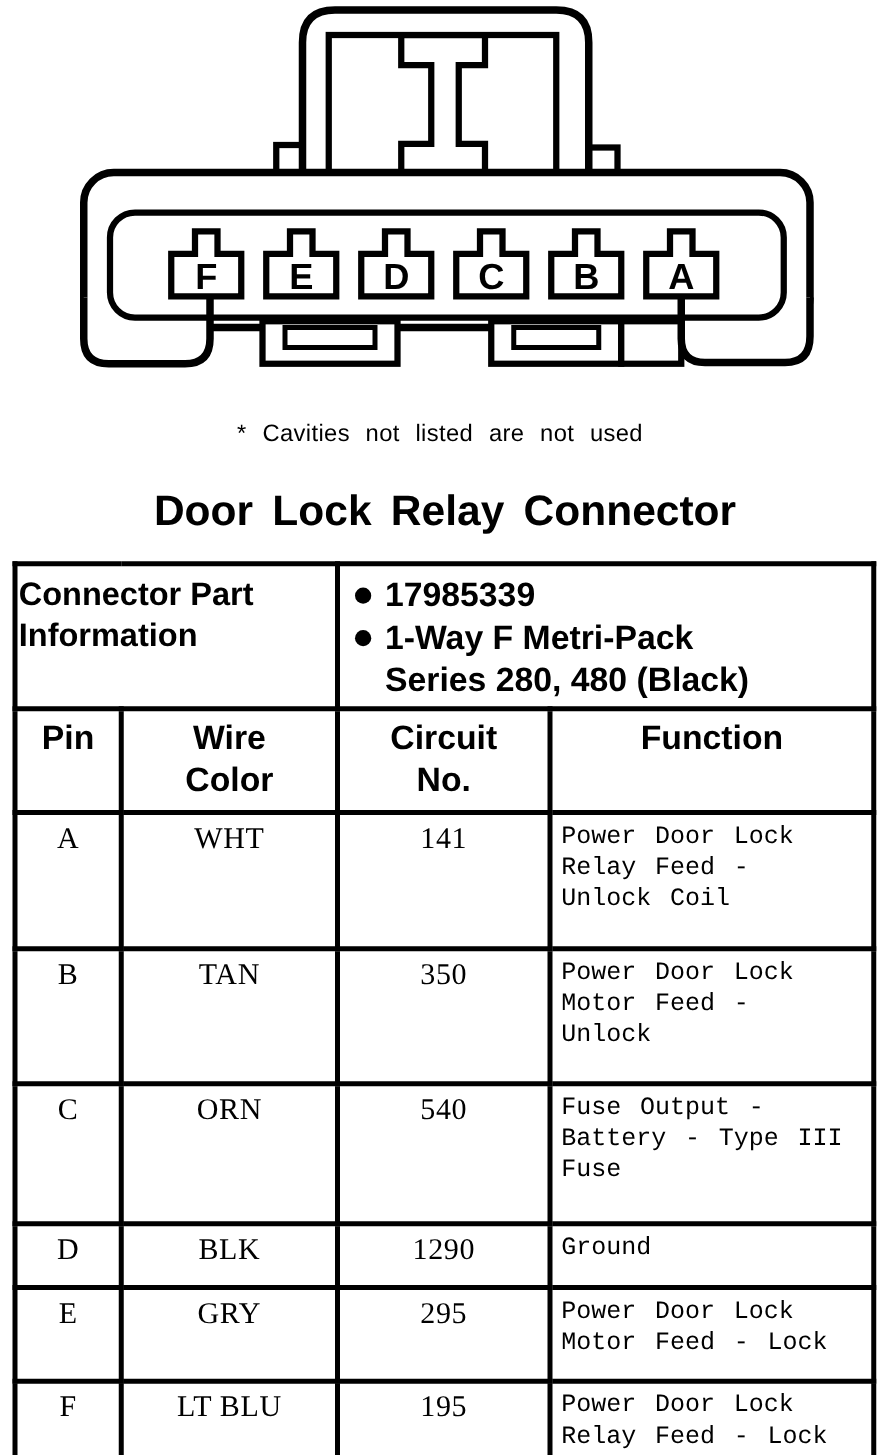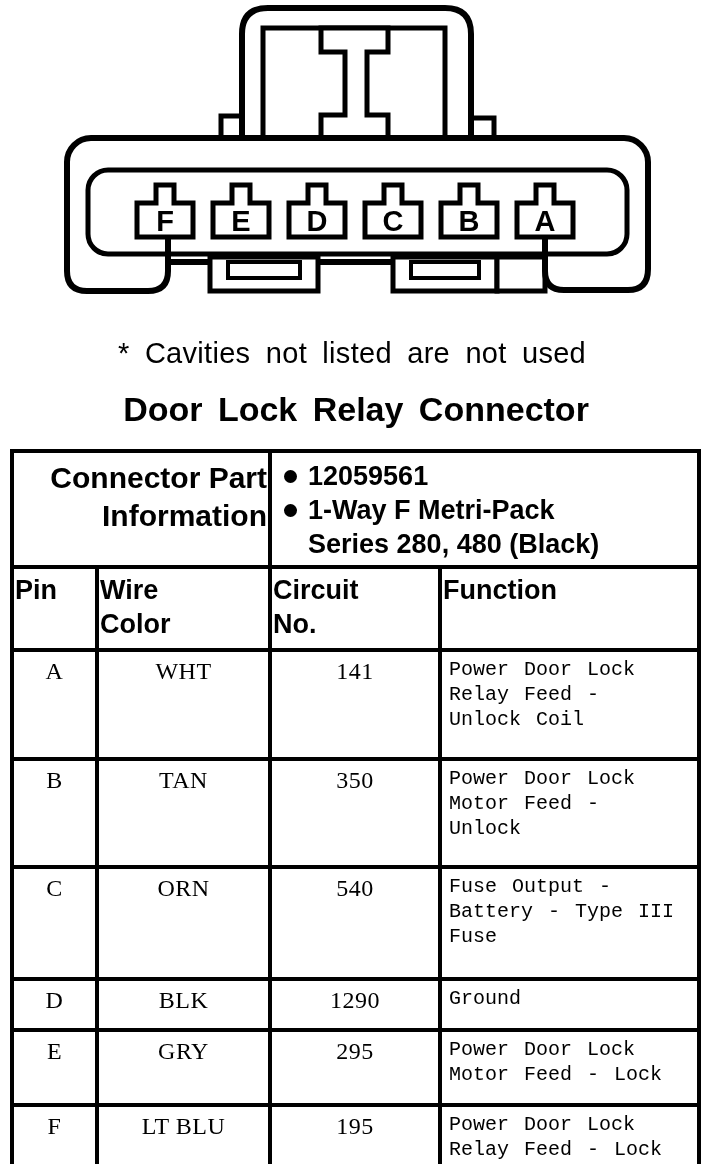--- a/index.html
+++ b/index.html
@@ -3,52 +3,52 @@
 <meta charset="utf-8">
 <style>
   html,body { margin:0; padding:0; background:#ffffff; }
   .page {
     position:relative; width:704px; height:1164px; background:#ffffff;
     font-family:"Liberation Sans", sans-serif; color:#000; overflow:hidden;
   }
   .diagram { position:absolute; left:0; top:0; }
   .note {
     position:absolute; top:337px; left:0; width:704px; text-align:center;
-    font-size:29px; word-spacing:7px; letter-spacing:0.3px;
+    font-size:19px; word-spacing:7px; letter-spacing:0.3px;
   }
   .title {
     position:absolute; top:386px; left:0; width:704px; text-align:center;
     font-size:34px; font-weight:bold; word-spacing:6px; margin:4px;
   }
   table.conn {
     position:absolute; left:10px; top:449px; width:687px;
     border-collapse:collapse; table-layout:fixed;
   }
   table.conn td, table.conn th { border:4px solid #000; vertical-align:top; overflow:hidden; }
   .rh-info td { height:105px; }
   .rh-head th { height:73px; }
   .rh-a  td { height:98px; }
   .rh-b  td { height:97px; }
   .rh-c  td { height:101px; }
   .rh-d  td { height:40px; }
   .rh-e  td { height:64px; }
   .rh-f  td { height:96px; }
   .info-label {
-    font-weight:bold; font-size:30px; line-height:1.28; text-align:right;
+    font-weight:bold; font-size:26px; line-height:1.28; text-align:left;
     white-space:pre-line; padding-top:6px;
   }
   .info-val { font-weight:bold; font-size:27px; line-height:1.26; padding:6px 4px 0 12px; }
   .bullet-item { display:flex; }
   .dot {
     flex:none; width:13px; height:13px; border-radius:50%; background:#000;
     margin:11px 11px 0 0;
   }
   .bullet-text { white-space:pre-line; }
   table.conn th {
-    font-weight:bold; font-size:27px; line-height:1.25; text-align:left;
+    font-weight:bold; font-size:27px; line-height:1.25; text-align:center;
     white-space:pre-line; padding-top:5px;
   }
   .c-pin, .c-wire, .c-circ {
     font-family:"Liberation Serif", serif; font-size:24px; text-align:center;
     padding-top:6px; letter-spacing:0.5px;
   }
   .c-func {
     font-family:Liberation Mono, monospace; font-size:20px; line-height:1.26;
     white-space:pre-line; padding:5px 2px 0 7px; word-spacing:3px;
   }
@@ -111,21 +111,21 @@
         <col style="width:170px">
         <col style="width:259px">
     </colgroup>
     <tbody>
       <tr class="rh-info">
         <td colspan="2" class="info-label">Connector Part
 Information</td>
         <td colspan="2" class="info-val">
           <div class="bullet-item">
             <span class="dot"></span>
-            <span class="bullet-text">12059561</span>
+            <span class="bullet-text">17985339</span>
           </div>
           <div class="bullet-item">
             <span class="dot"></span>
             <span class="bullet-text">1-Way F Metri-Pack
 Series 280, 480 (Black)</span>
           </div>
         </td>
       </tr>
       <tr class="rh-head">
         <th>Pin</th>

